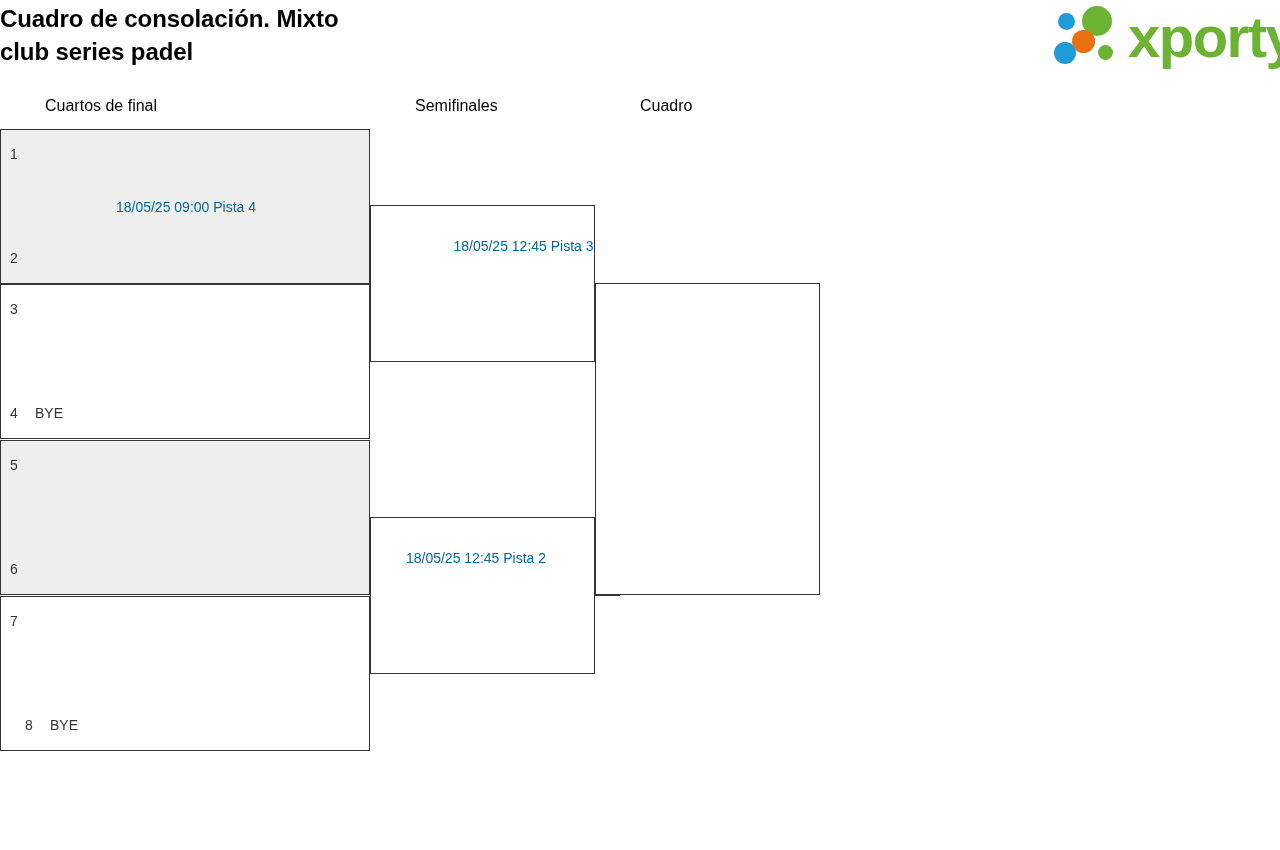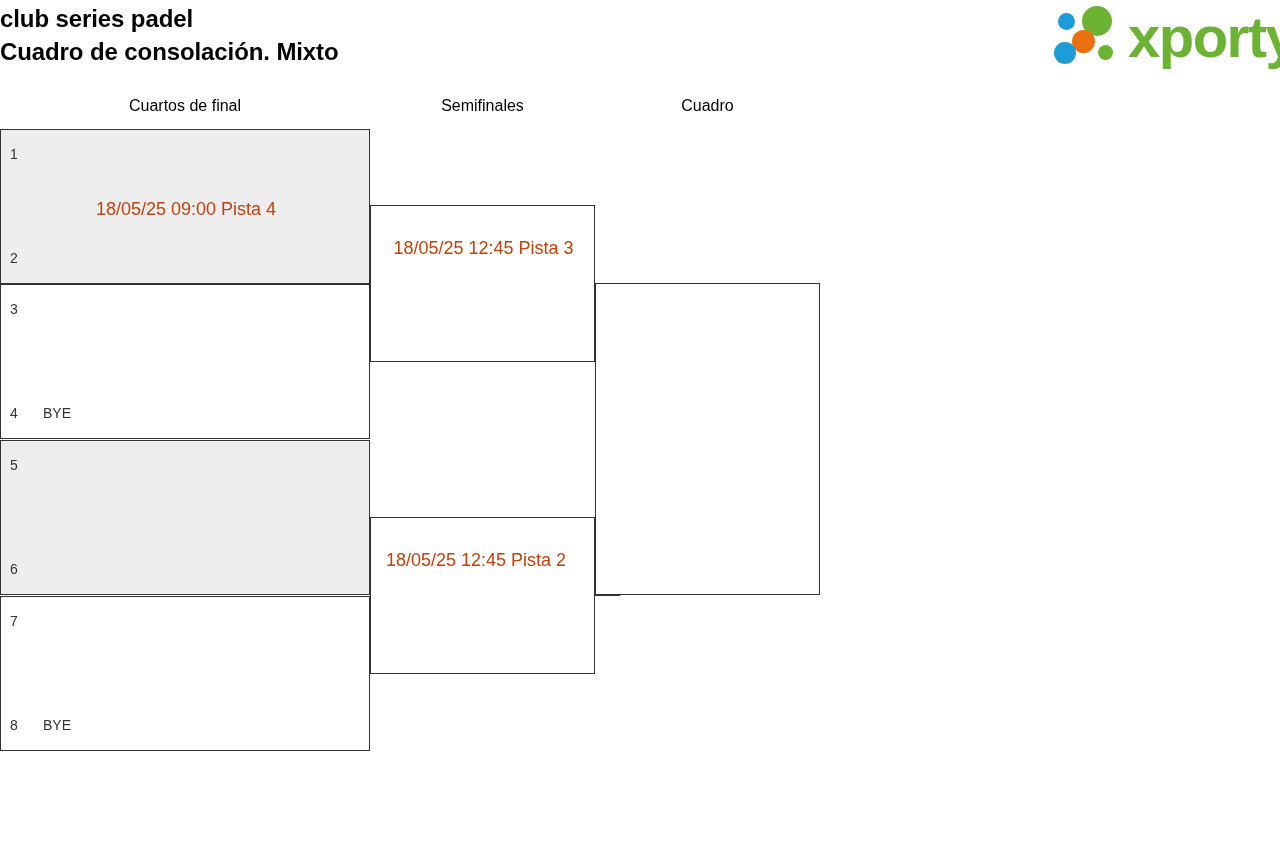--- a/index.html
+++ b/index.html
@@ -61,22 +61,22 @@
     font-weight: bold;
     letter-spacing: -1.5px;
     line-height: 62px;
   }
 
   
   .round-header {
     position: absolute;
     font-size: 16px;
     color: #000000;
-    text-align: center;
-    white-space: nowrap;
+    white-space: nowrap;
+    margin-left: 45px;
   }
 
   
   #bracket {
     position: absolute;
     left: 0; top: 0;
     width: 1280px; height: 850px;
   }
   .match {
     position: absolute;
@@ -91,43 +91,43 @@
     position: absolute;
     font-size: 14px;
     color: #333333;
     white-space: nowrap;
   }
   .seed-num {
     display: inline-block;
     min-width: 10px;
   }
   .seed-name {
-    margin-left: 23px;
+    margin-left: 15px;
   }
   .match-info {
     position: absolute;
-    font-size: 18px;
-    color: #c2410c;
+    font-size: 14px;
+    color: #0369a1;
     white-space: nowrap;
     text-align: center;
   }
   .connector {
     position: absolute;
     background: #333333;
     height: 1px;
   }
 </style>
 </head>
 <body>
 
 <div id="header">
 
   <div id="title-block">
+    <div class="title-line">Cuadro de consolación. Mixto</div>
     <div class="title-line">club series padel</div>
-    <div class="title-line">Cuadro de consolación. Mixto</div>
   </div>
 
   <div id="logo">
     <div id="logo-dots">
       <div class="dot" style="left:8px; top:9px; width:17px; height:17px; background:#1e9cd7;"></div>
       <div class="dot" style="left:32px; top:2px; width:30px; height:30px; background:#6cb333;"></div>
       <div class="dot" style="left:22px; top:26px; width:23px; height:23px; background:#e8700f;"></div>
       <div class="dot" style="left:4px; top:38px; width:22px; height:22px; background:#1e9cd7;"></div>
       <div class="dot" style="left:48px; top:41px; width:15px; height:15px; background:#6cb333;"></div>
     </div>
@@ -169,32 +169,32 @@
     <div class="seed" style="left:9px; top:120px;">
       <span class="seed-num">6</span><span class="seed-name"></span>
     </div>
   </div>
 
   <div class="match" style="left:0px; top:596px; width:370px; height:155px;">
     <div class="seed" style="left:9px; top:16px;">
       <span class="seed-num">7</span><span class="seed-name"></span>
     </div>
     <div class="match-info" style="left:0px; top:69px; width:370px;"></div>
-    <div class="seed" style="left:9px; top:120px;">
+    <div class="seed" style="left:24px; top:120px;">
       <span class="seed-num">8</span><span class="seed-name">BYE</span>
     </div>
   </div>
 
   <div class="connector" style="left:369px; top:206px; width:26px;"></div>
   <div class="connector" style="left:369px; top:361px; width:26px;"></div>
   <div class="connector" style="left:369px; top:517px; width:26px;"></div>
   <div class="connector" style="left:369px; top:673px; width:26px;"></div>
 
   <div class="match" style="left:370px; top:205px; width:225px; height:157px;">
-    <div class="match-info" style="left:0px; top:32px; width:225px;">18/05/25 12:45 Pista 3</div>
+    <div class="match-info" style="left:0px; top:32px; width:225px;padding-left:40px;">18/05/25 12:45 Pista 3</div>
   </div>
 
   <div class="match" style="left:370px; top:517px; width:225px; height:157px;">
     <div class="match-info" style="left:0px; top:32px; width:210px;">18/05/25 12:45 Pista 2</div>
   </div>
 
   <div class="connector" style="left:594px; top:283px; width:26px;"></div>
   <div class="connector" style="left:594px; top:595px; width:26px;"></div>
 
   <div class="match" style="left:595px; top:283px; width:225px; height:312px;">

